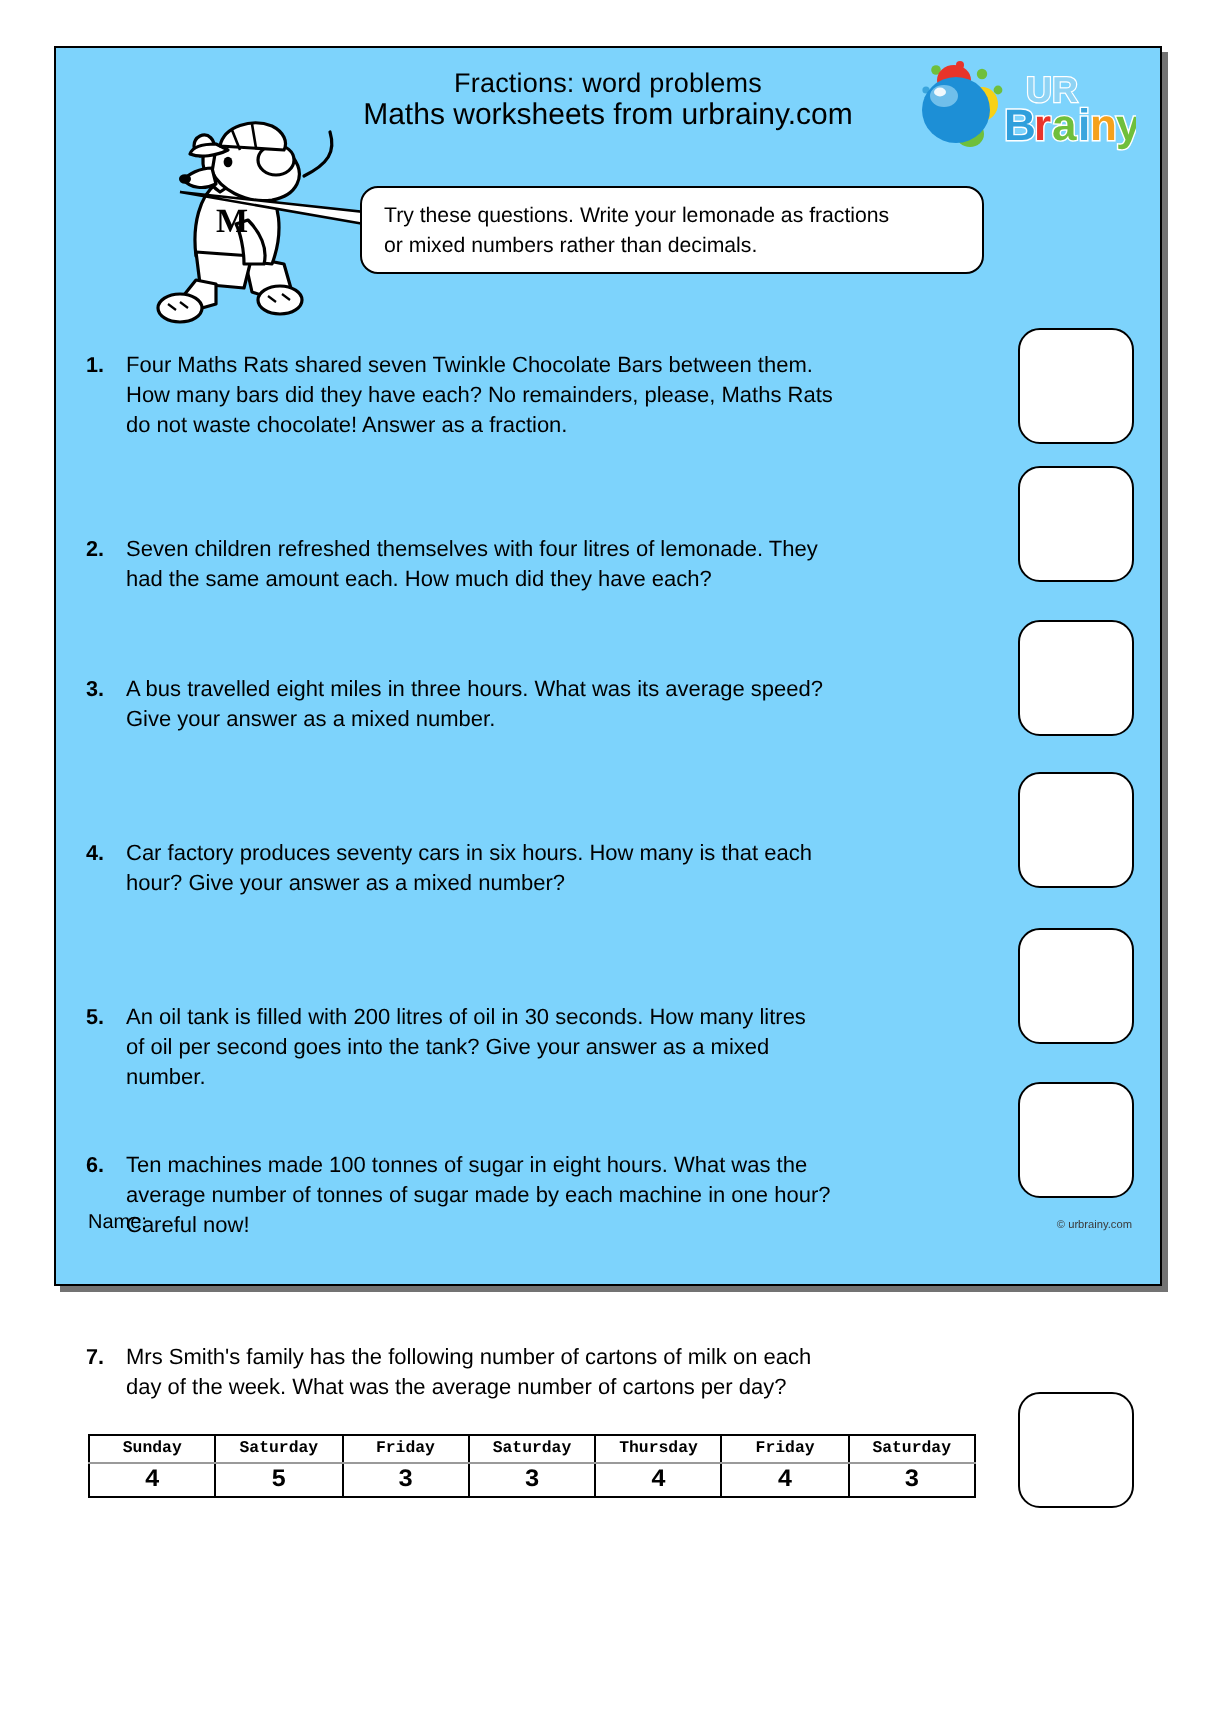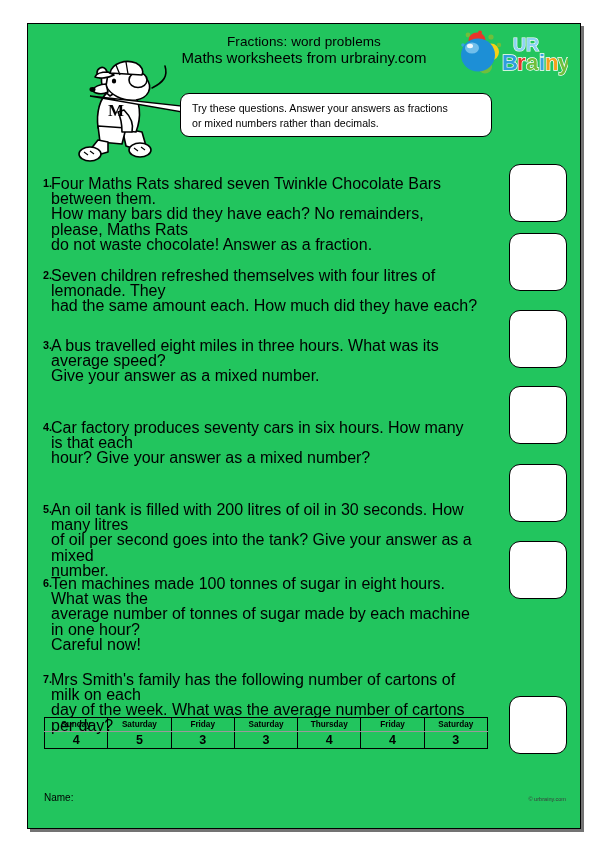--- a/index.html
+++ b/index.html
@@ -15,22 +15,22 @@
     overflow: hidden;
     position: relative;
   }
 
   
   #page-sheet {
     position: absolute;
     left: 27px;
     top: 23px;
     width: 554px;
-    height: 806px;
-    background: #22c55e;
+    height: 620px;
+    background: #7dd3fc;
     border: 1.5px solid #000000;
     box-shadow: 3px 3px 0 0 rgba(0,0,0,0.55);
     box-sizing: border-box;
   }
 
   
   #header {
     position: absolute;
     left: 0;
     top: 0;
@@ -120,22 +120,22 @@
     position: absolute;
     left: 0;
     top: 0;
     width: 20px;
     font-size: 10.8px;
     font-weight: bold;
     line-height: 15.2px;
     text-align: left;
   }
   .q-text {
-    margin-left: 8px;
-    font-size: 16px;
+    margin-left: 20px;
+    font-size: 11px;
     line-height: 15.2px;
     white-space: pre-line;
   }
 
   
   .answer-box {
     position: absolute;
     left: 481px;
     width: 58px;
     height: 58px;
@@ -149,20 +149,21 @@
   #data-table-wrap {
     position: absolute;
     left: 16px;
     top: 693px;
     width: 444px;
   }
   table#data-table {
     border-collapse: collapse;
     width: 444px;
     table-layout: fixed;
+    font-family: Liberation Mono, monospace;
   }
   table#data-table th,
   table#data-table td {
     border: 1px solid #000000;
     text-align: center;
     padding: 0;
   }
   table#data-table th {
     font-size: 8.2px;
     font-weight: bold;
@@ -293,21 +294,21 @@
 
       <path d="M20 98 L24 101 M26 97 L30 100 M70 94 L74 97 M77 93 L81 96" stroke="#000000" stroke-width="1.1" fill="none"></path>
     </svg>
   </div>
 
   <svg id="bubble-tail" viewBox="0 0 96 28" xmlns="http://www.w3.org/2000/svg">
     <path d="M2 8 L94 18 L94 24 Z" fill="#ffffff" stroke="#000000" stroke-width="1.3"></path>
   </svg>
 
   <div id="speech-bubble">
-    <div id="speech-bubble-text">Try these questions. Answer your answers as fractions
+    <div id="speech-bubble-text">Try these questions. Write your lemonade as fractions
 or mixed numbers rather than decimals.</div>
   </div>
 
   <div id="questions">
 
     <div class="question" style="top:152px">
       <span class="q-num">1.</span>
       <div class="q-text">Four Maths Rats shared seven Twinkle Chocolate Bars between them.
 How many bars did they have each? No remainders, please, Maths Rats
 do not waste chocolate! Answer as a fraction.</div>

